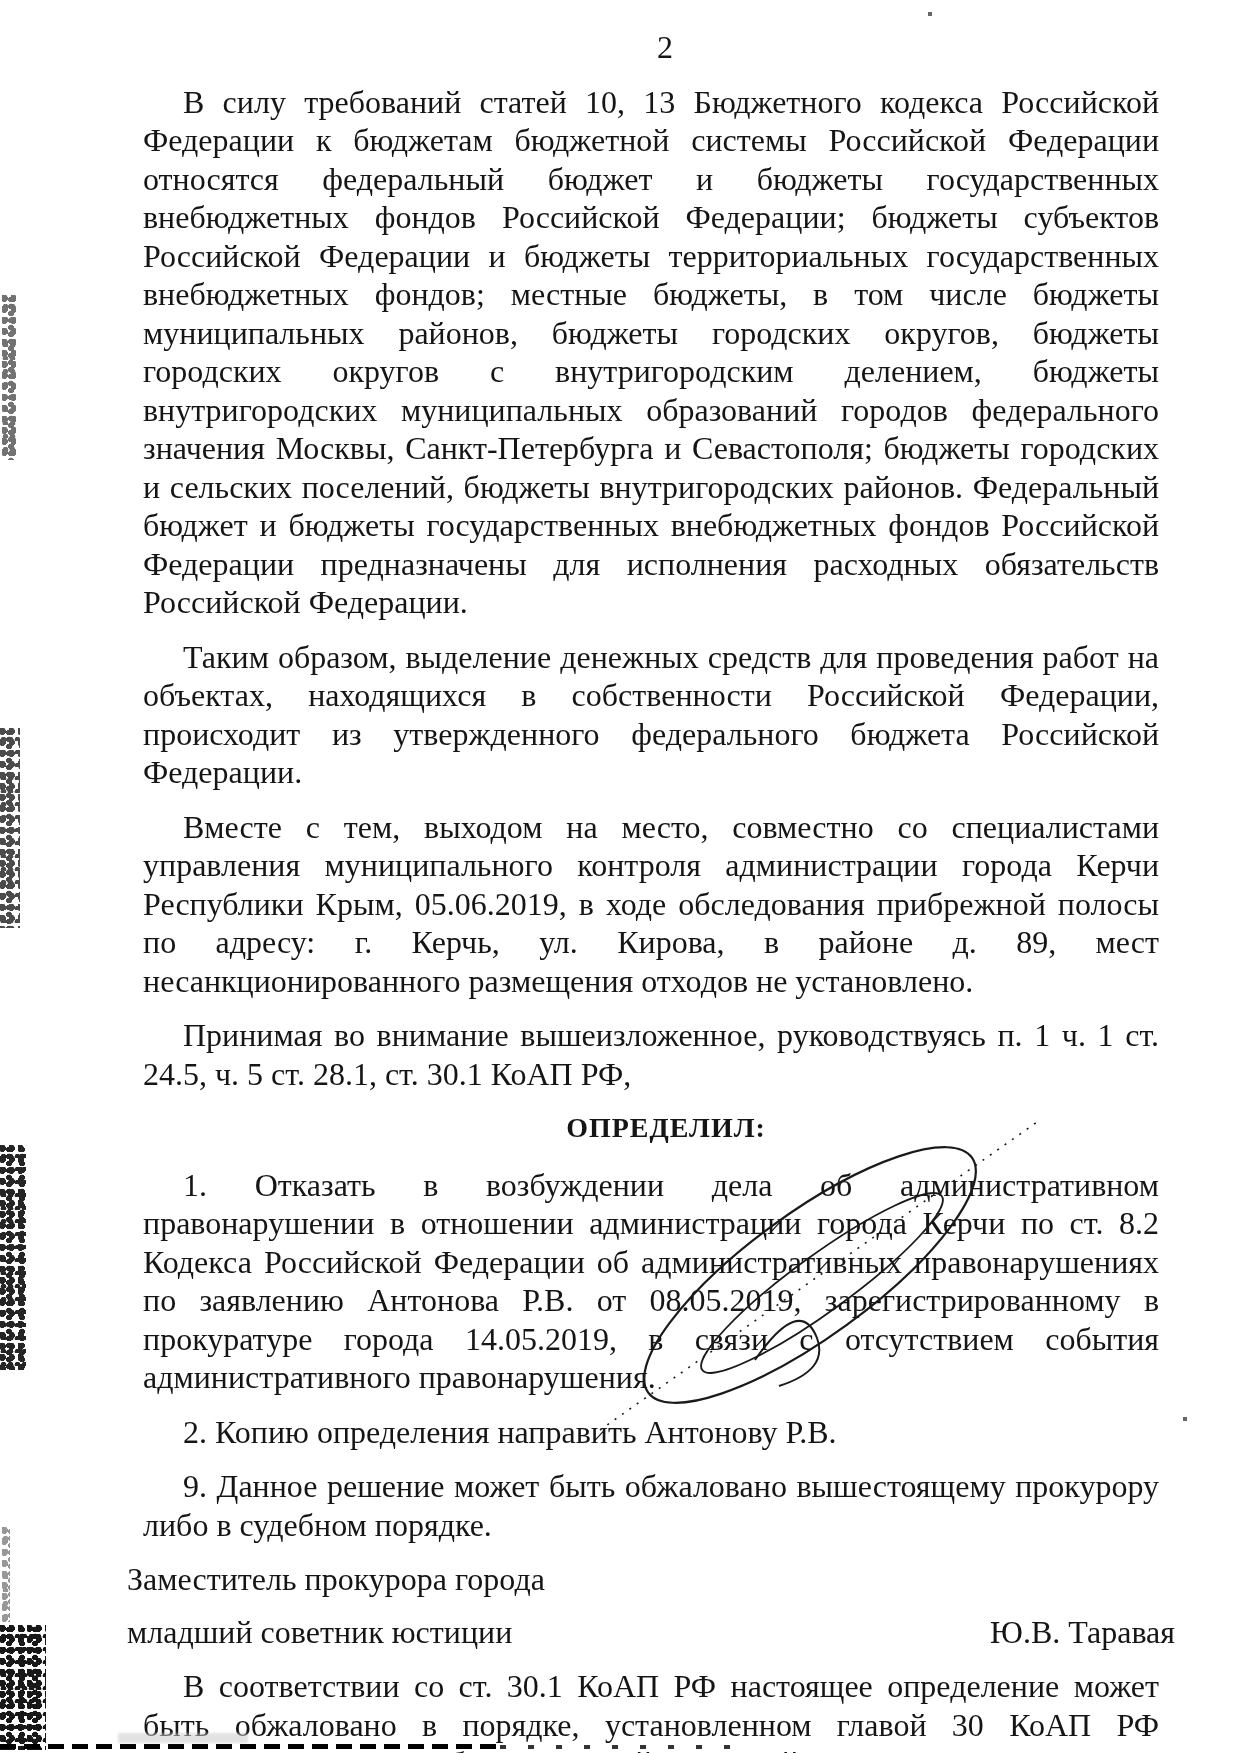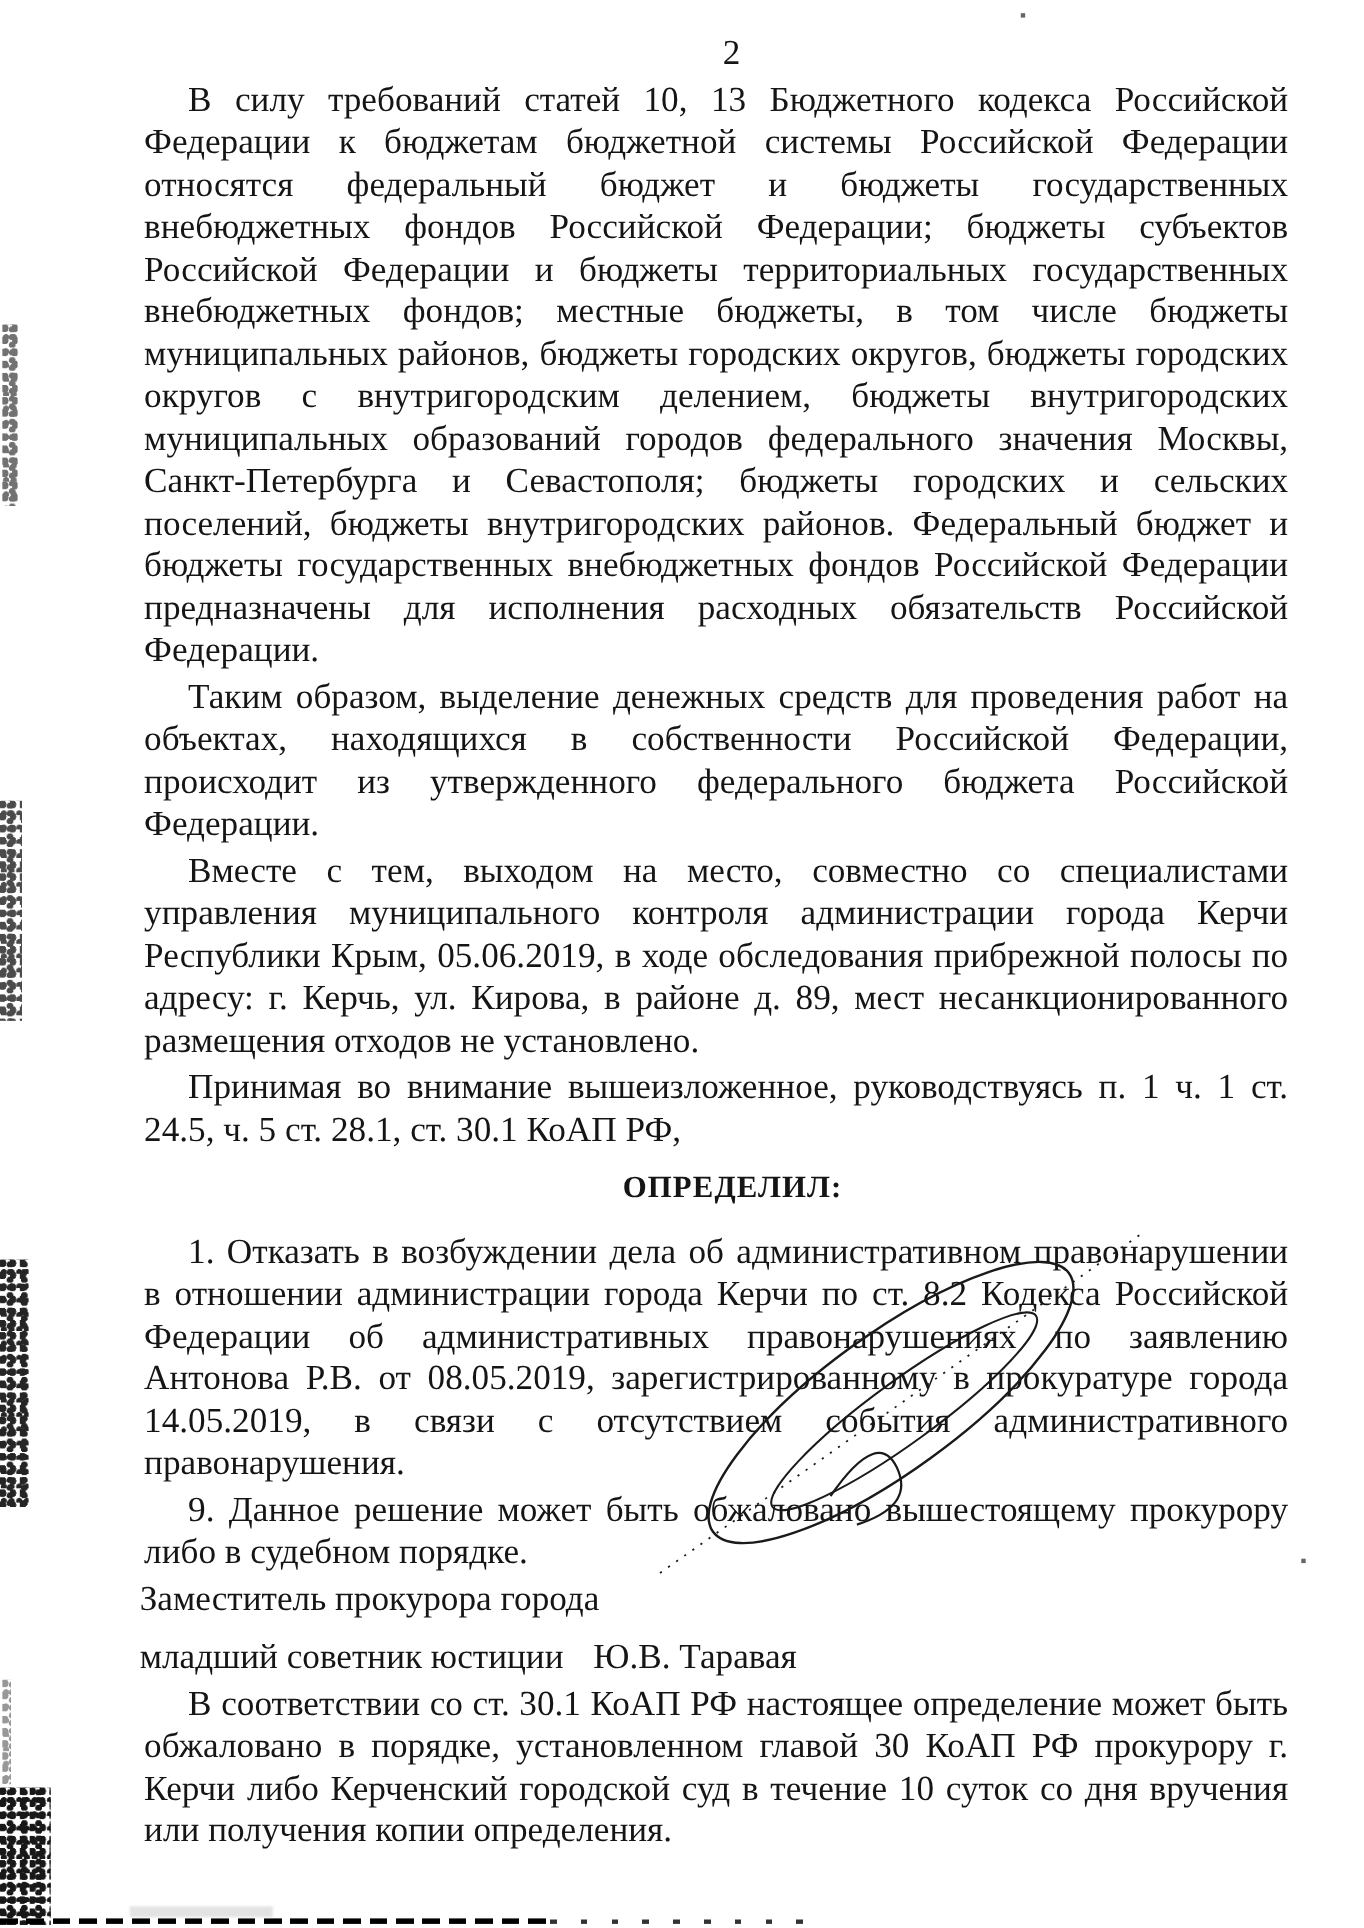--- a/index.html
+++ b/index.html
@@ -19,36 +19,37 @@
     width: 1048px;
     font-size: 32px;
     line-height: 38.5px;
   }
   .page-number {
     text-align: center;
     padding-left: 28px;
     margin: 0 0 2px 0;
   }
   p.body-par {
-    margin: 4px;
+    margin: 16px;
     text-align: justify;
     text-indent: 40px;
   }
   .section-heading {
     margin: 16px 0 18px 0;
     text-align: center;
     font-weight: bold;
     font-size: 28px;
     letter-spacing: 1px;
     padding-left: 30px;
   }
   .sig-block { }
   .sig-line2 {
     margin-top: 14px;
     display: flex;
+    justify-content: space-between;
     align-items: baseline;
     gap: 27px;
   }
   .appeal { margin-top: 25px; }
 
   
   .speckle {
     position: absolute;
     background-image:
       radial-gradient(circle at 25% 30%, #000 34%, transparent 37%),
@@ -92,20 +93,21 @@
     <div class="page-number">2</div>
 
     <p class="body-par">В силу требований статей 10, 13 Бюджетного кодекса Российской Федерации к бюджетам бюджетной системы Российской Федерации относятся федеральный бюджет и бюджеты государственных внебюджетных фондов Российской Федерации; бюджеты субъектов Российской Федерации и бюджеты территориальных государственных внебюджетных фондов; местные бюджеты, в том числе бюджеты муниципальных районов, бюджеты городских округов, бюджеты городских округов с внутригородским делением, бюджеты внутригородских муниципальных образований городов федерального значения Москвы, Санкт-Петербурга и Севастополя; бюджеты городских и сельских поселений, бюджеты внутригородских районов. Федеральный бюджет и бюджеты государственных внебюджетных фондов Российской Федерации предназначены для исполнения расходных обязательств Российской Федерации.</p>
     <p class="body-par">Таким образом, выделение денежных средств для проведения работ на объектах, находящихся в собственности Российской Федерации, происходит из утвержденного федерального бюджета Российской Федерации.</p>
     <p class="body-par">Вместе с тем, выходом на место, совместно со специалистами управления муниципального контроля администрации города Керчи Республики Крым, 05.06.2019, в ходе обследования прибрежной полосы по адресу: г. Керчь, ул. Кирова, в районе д. 89, мест несанкционированного размещения отходов не установлено.</p>
     <p class="body-par">Принимая во внимание вышеизложенное, руководствуясь п. 1 ч. 1 ст. 24.5, ч. 5 ст. 28.1, ст. 30.1 КоАП РФ,</p>
 
     <div class="section-heading">ОПРЕДЕЛИЛ:</div>
 
     <p class="body-par">1. Отказать в возбуждении дела об административном правонарушении в отношении администрации города Керчи по ст. 8.2 Кодекса Российской Федерации об административных правонарушениях по заявлению Антонова Р.В. от 08.05.2019, зарегистрированному в прокуратуре города 14.05.2019, в связи с отсутствием события административного правонарушения.</p>
+    <p class="body-par">2. Копию определения направить Антонову Р.В.</p>
     <p class="body-par">9. Данное решение может быть обжаловано вышестоящему прокурору либо в судебном порядке.</p>
 
     <div class="sig-block">
       <div>Заместитель прокурора города</div>
       <div class="sig-line2">
         <span>младший советник юстиции</span>
         <span>Ю.В. Таравая</span>
       </div>
     </div>
 

